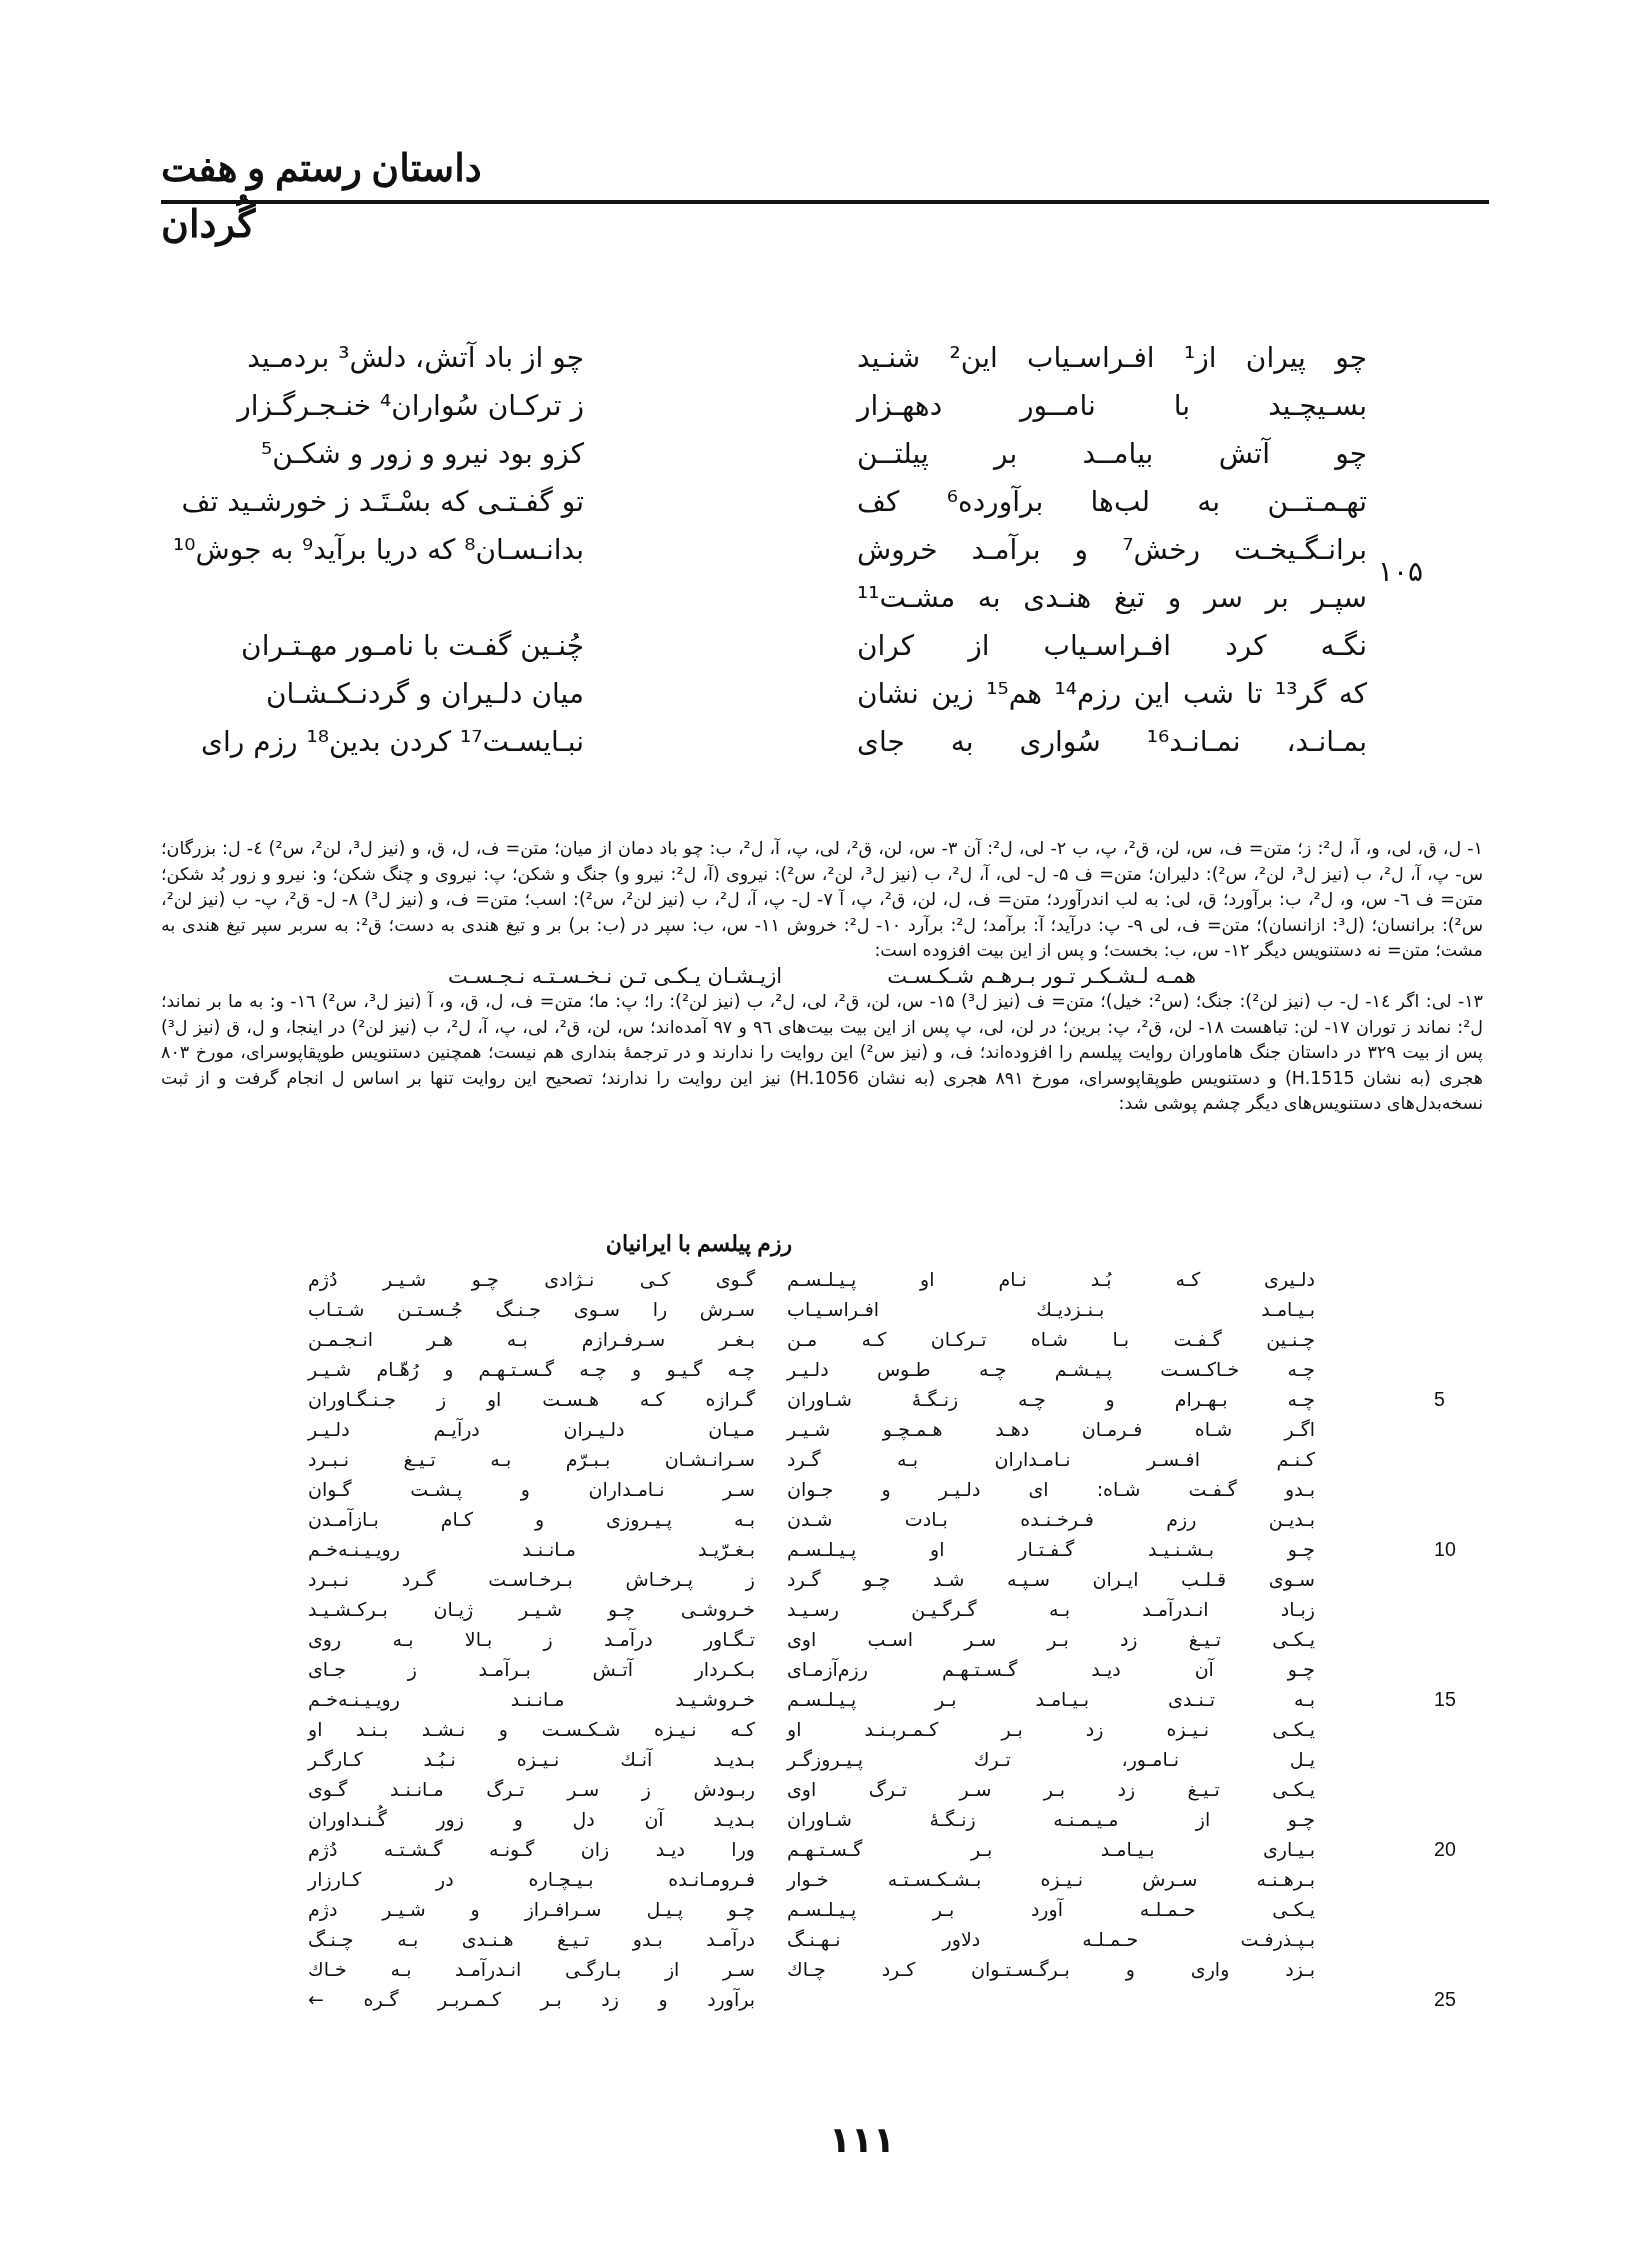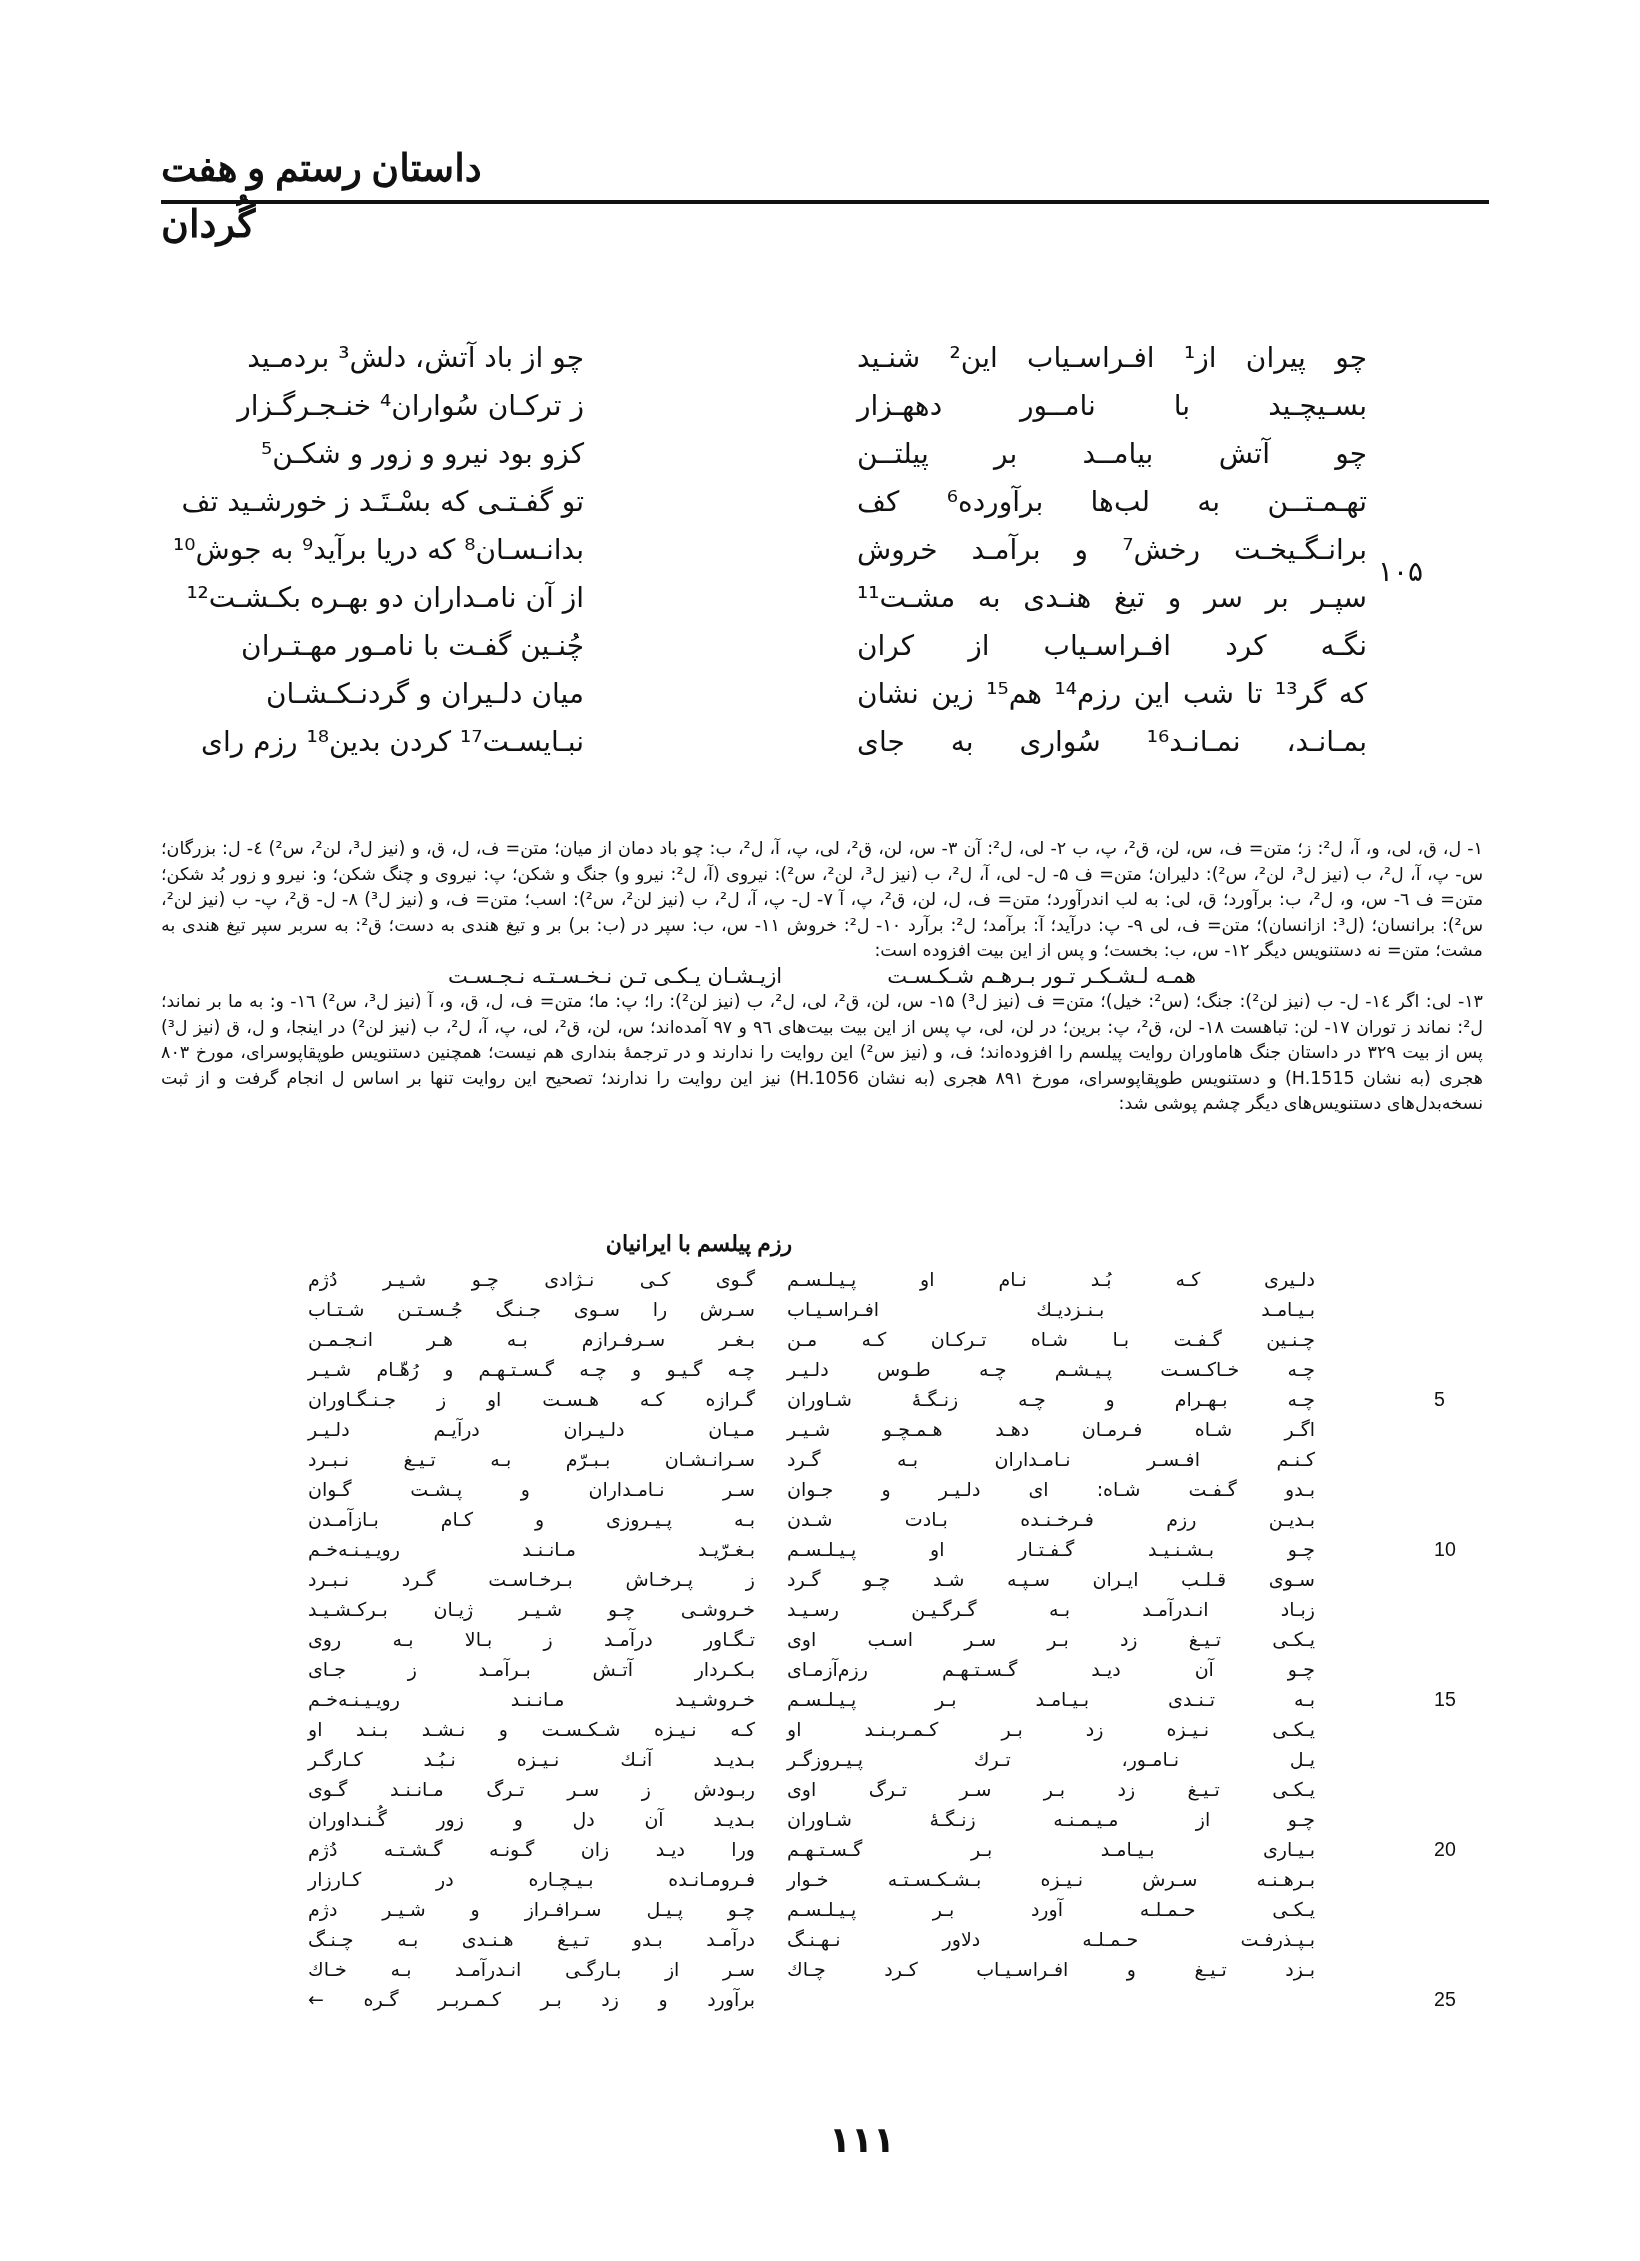--- a/index.html
+++ b/index.html
@@ -64,21 +64,20 @@
       <span class="h2">تو گفـتـی که بسْـتَـد ز خورشـید تف</span>
       <span class="num"></span>
     </div>
   <div class="vrow">
       <span class="h1">برانـگـیخـت رخش⁷ و برآمـد خروش</span>
       <span class="h2">بدانـسـان⁸ که دریا برآید⁹ به جوش¹⁰</span>
       <span class="num">۱۰۵</span>
     </div>
   <div class="vrow">
       <span class="h1">سپـر بر سر و تیغ هنـدی به مشـت¹¹</span>
-      <span class="h2">از آن نامـداران دو بهـره بکـشـت¹²</span>
       <span class="num"></span>
     </div>
   <div class="vrow">
       <span class="h1">نگـه کرد افـراسـیاب از کران</span>
       <span class="h2">چُنـین گفـت با نامـور مهـتـران</span>
       <span class="num"></span>
     </div>
   <div class="vrow">
       <span class="h1">که گر¹³ تا شب این رزم¹⁴ هم¹⁵ زین نشان</span>
       <span class="h2">میان دلـیران و گردنـکـشـان</span>
@@ -212,21 +211,21 @@
       <span class="h1">یـكـی حـمـلـه آورد بـر پـیـلـسـم</span>
       <span class="h2">چـو پـیـل سـرافـراز و شـیـر دژم</span>
       <span class="num"></span>
     </div>
   <div class="arow">
       <span class="h1">بـپـذرفـت حـمـلـه دلاور نـهـنـگ</span>
       <span class="h2">درآمـد بـدو تـیـغ هـنـدی بـه چـنـگ</span>
       <span class="num"></span>
     </div>
   <div class="arow">
-      <span class="h1">بـزد تـیـغ و افـراسـیـاب كـرد چـاك</span>
+      <span class="h1">بـزد واری و بـرگـسـتـوان كـرد چـاك</span>
       <span class="h2">سـر از بـارگـی انـدرآمـد بـه خـاك</span>
       <span class="num"></span>
     </div>
   <div class="arow">
       <span class="h2">برآورد و زد بـر كـمـربـر گـره ←</span>
       <span class="num">25</span>
     </div>
 </div>
 
 <div class="abs page-num">۱۱۱</div>

